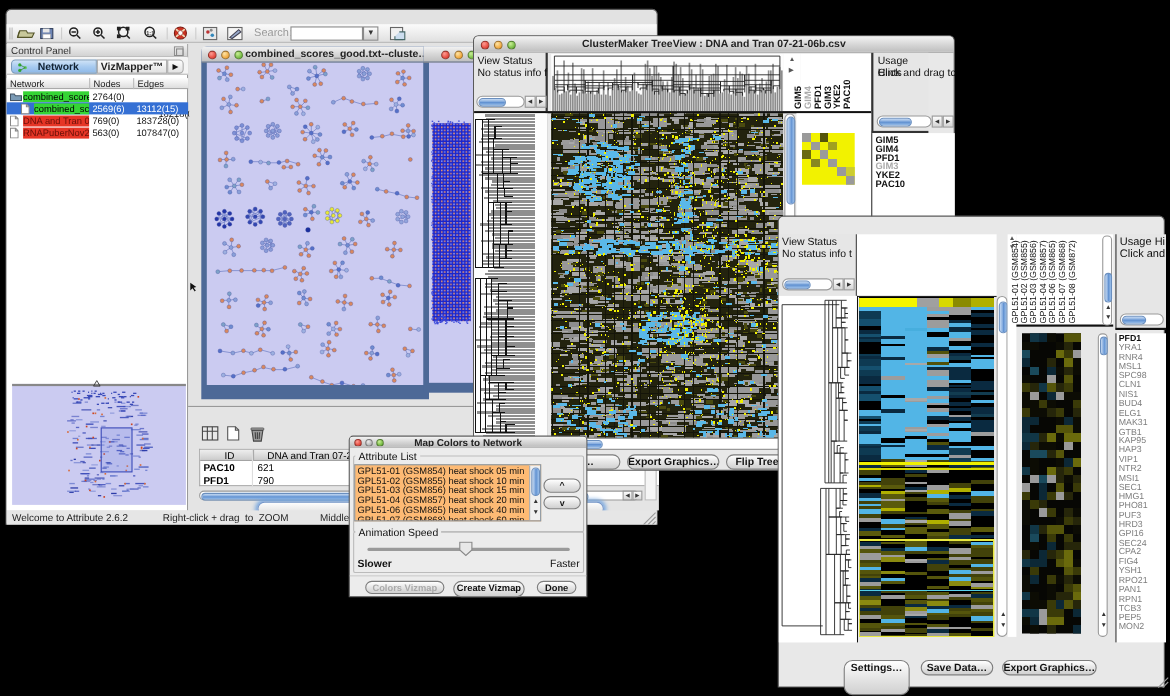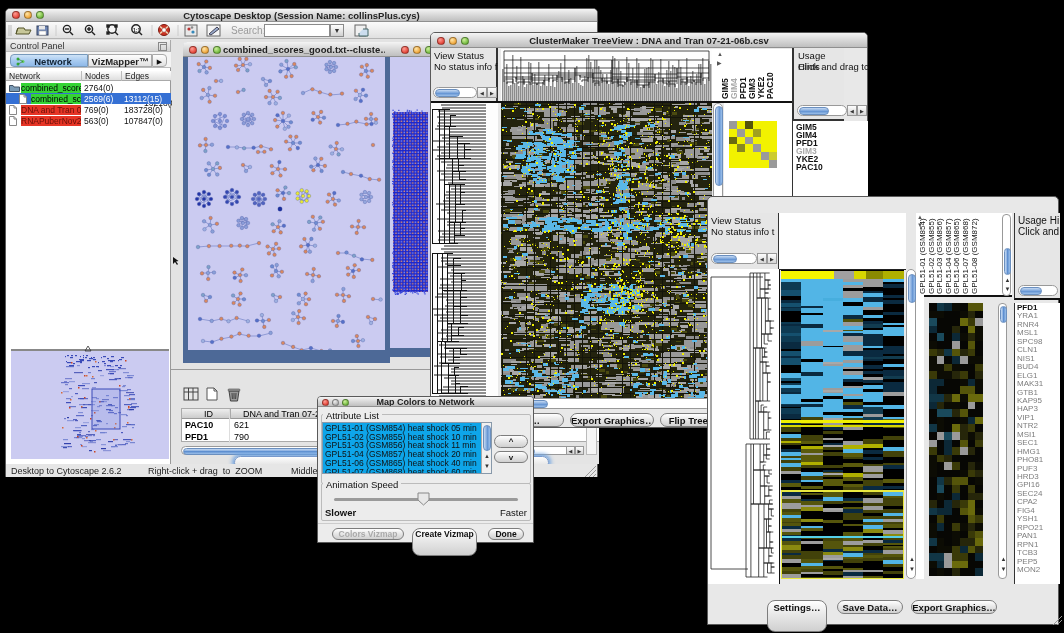--- a/index.html
+++ b/index.html
@@ -13,25 +13,20 @@
 .ltgr{background:radial-gradient(circle at 35% 30%,#eee,#b5b5b5 70%);}
 .pill{position:absolute;background:linear-gradient(#fff,#e8e8e8 45%,#d0d0d0);border:1px solid #7d7d7d;border-radius:8px;text-align:center;color:#111;font-weight:bold;white-space:nowrap;overflow:hidden;}
 .panelgray{background:#e6e6e6;}
 .sb{position:absolute;background:#fff;border:1px solid #999;border-radius:7px;}
 .sbthumb{position:absolute;background:linear-gradient(#c5d9f2,#7fa8dd 45%,#5e8fd0 50%,#9cc0ea);border:1px solid #6a8fbf;border-radius:6px;}
 .sbthumbv{position:absolute;background:linear-gradient(90deg,#c5d9f2,#7fa8dd 45%,#5e8fd0 50%,#9cc0ea);border:1px solid #6a8fbf;border-radius:6px;}
 .arrbox{position:absolute;background:linear-gradient(#fdfdfd,#d5d5d5);border:1px solid #999;color:#333;text-align:center;}
 .vlab{position:absolute;transform:rotate(-90deg);transform-origin:left bottom;white-space:nowrap;}
 </style></head><body>
 <div class="win" style="left:5px;top:8px;width:593px;height:469px;background:#e2e2e2">
-    <div class="tbar" style="height:13px;font-size:9.5px;font-weight:bold;line-height:13px;"><div class="lights" style="top:2px;left:6px">
-        <div class="lt ltr"></div>
-        <div class="lt lty"></div>
-        <div class="lt ltg"></div>
-      </div>Cytoscape Desktop (Session Name: collinsPlus.cys)</div>
     <div class="abs" style="left:0;top:13px;width:591px;height:17px;background:linear-gradient(#fbfbfb,#e0e0e0);border-bottom:1px solid #b5b5b5;"><svg width="591" height="17">
         <line x1="3" y1="3" x2="3" y2="14" stroke="#bbb"></line>
         <line x1="5" y1="3" x2="5" y2="14" stroke="#bbb"></line>
         <path d="M10 12 L12 6 L18 6 L19 8 L25 8 L23 12 Z" fill="#c8c89a" stroke="#55552a"></path>
         <path d="M10 12 L11 8 L12 6" fill="none" stroke="#55552a"></path>
         <rect x="31" y="4" width="11" height="9" fill="#6f86b5" stroke="#33415e"></rect>
         <rect x="33" y="4" width="6" height="3.5" fill="#e8e8e8"></rect>
         <rect x="33" y="9" width="7" height="4" fill="#fff" stroke="#999" stroke-width="0.5"></rect>
         <line x1="50" y1="3" x2="50" y2="14" stroke="#ccc"></line>
         <g stroke="#222" fill="none" stroke-width="1.4">
@@ -391,21 +386,21 @@
       </div>
       <div class="sb" style="left:10px;top:76px;width:400px;height:9px;">
         <div class="sbthumb" style="left:1px;top:0.5px;width:352px;height:7px;"></div>
       </div>
       <div class="arrbox" style="left:395px;top:76px;width:9px;height:9px;font-size:5px;line-height:9px;">◀</div>
       <div class="arrbox" style="left:404px;top:76px;width:9px;height:9px;font-size:5px;line-height:9px;">▶</div>
       <div class="abs" style="left:415px;top:38px;width:11px;height:47px;background:#f5f5f5;border:1px solid #bbb;"></div>
       <div class="abs" style="left:63px;top:86px;width:315px;height:13px;border-radius:7px;box-shadow:0 0 4px 2px #6fa3e0;background:linear-gradient(#fdfdfd,#dcdcdc);border:1px solid #7799cc;text-align:center;font-size:9.5px;font-weight:bold;line-height:12px;color:#111;">Node Attribute Browser</div>
     </div>
     <div class="abs" style="left:0;top:455px;width:591px;height:13px;background:#e6e6e6;font-size:9px;color:#222;">
-      <span class="abs" style="left:5px;top:2px;">Desktop to Cytoscape 2.6.2</span>
+      <span class="abs" style="left:5px;top:2px;">Welcome to Attribute 2.6.2</span>
       <span class="abs" style="left:142px;top:2px;">Right-click + drag&nbsp; to&nbsp; ZOOM</span>
       <span class="abs" style="left:285px;top:2px;">Middle-click + drag to PAN</span>
     </div>
     <svg class="abs" style="left:578px;top:456px" width="13" height="12">
       <path d="M12 1 L1 12 M12 5 L5 12 M12 9 L9 12" stroke="#999" stroke-width="1"></path>
     </svg>
   </div>
 <div class="abs" style="left:183px;top:42px;width:207px;height:321px;background:#4d6997;border-radius:5px 5px 0 0;">
     <div class="tbar" style="height:15px;font-size:9.5px;font-weight:bold;line-height:15px;border-radius:4px 4px 0 0;padding-left:40px;padding-right:8px;"><div class="lights" style="top:4px;left:6px">
         <div class="lt ltr"></div>
@@ -2076,24 +2071,24 @@
     </svg>
   </div>
 <div class="win" style="left:317px;top:396px;width:217px;height:147px;background:#ececec;border-radius:4px 4px 0 0;">
     <div class="tbar" style="height:10px;font-size:9px;font-weight:bold;line-height:10px;border-radius:3px 3px 0 0;"><div class="lights" style="top:2px;left:4px;gap:3px;">
         <div class="lt ltr" style="width:7px;height:7px"></div>
         <div class="lt ltgr" style="width:7px;height:7px"></div>
         <div class="lt ltg" style="width:7px;height:7px"></div>
       </div>Map Colors to Network</div>
     <div class="abs" style="left:5px;top:13px;font-size:9.5px;color:#111;background:#ececec;padding:0 3px;z-index:5;">Attribute List</div>
     <div class="abs" style="left:3px;top:17px;width:210px;height:70px;border:1px solid #bbb;border-radius:2px;"></div>
-    <div class="abs" style="left:4px;top:25px;width:170px;height:52px;background:#0ea5e9;border:1px solid #8899aa;overflow:hidden;font-size:8.5px;color:#111;">
+    <div class="abs" style="left:4px;top:25px;width:170px;height:52px;background:#fdba74;border:1px solid #8899aa;overflow:hidden;font-size:8.5px;color:#111;">
       <div class="abs" style="left:2px;top:0.0px;white-space:nowrap;">GPL51-01 (GSM854) heat shock 05 min</div>
       <div class="abs" style="left:2px;top:8.7px;white-space:nowrap;">GPL51-02 (GSM855) heat shock 10 min</div>
-      <div class="abs" style="left:2px;top:17.4px;white-space:nowrap;">GPL51-03 (GSM856) heat shock 11 min</div>
+      <div class="abs" style="left:2px;top:17.4px;white-space:nowrap;">GPL51-03 (GSM856) heat shock 15 min</div>
       <div class="abs" style="left:2px;top:26.1px;white-space:nowrap;">GPL51-04 (GSM857) heat shock 20 min</div>
       <div class="abs" style="left:2px;top:34.8px;white-space:nowrap;">GPL51-06 (GSM865) heat shock 40 min</div>
       <div class="abs" style="left:2px;top:43.5px;white-space:nowrap;">GPL51-07 (GSM868) heat shock 60 min</div>
       <div class="abs" style="right:0;top:0;width:10px;height:50px;background:#f0f0f0;border-left:1px solid #aaa;">
         <div class="sbthumbv" style="left:0.5px;top:2px;width:8px;height:26px;"></div>
         <div style="position:absolute;left:2px;top:30px;font-size:6px;color:#333">▲</div>
         <div style="position:absolute;left:2px;top:40px;font-size:6px;color:#333">▼</div>
       </div>
     </div>
     <div class="pill" style="left:176px;top:38px;width:34px;height:13px;font-size:8px;line-height:12px;">^</div>
@@ -2101,20 +2096,20 @@
     <div class="abs" style="left:5px;top:82px;font-size:9.5px;color:#111;background:#ececec;padding:0 3px;z-index:5;">Animation Speed</div>
     <div class="abs" style="left:3px;top:86px;width:210px;height:38px;border:1px solid #bbb;border-radius:2px;"></div>
     <div class="abs" style="left:16px;top:101px;width:184px;height:3px;background:#9a9a9a;border-radius:2px;"></div>
     <svg class="abs" style="left:99px;top:95px" width="13" height="14">
       <path d="M1 1 L12 1 L12 8 L6.5 13 L1 8 Z" fill="#e8e8e8" stroke="#888"></path>
     </svg>
     <div class="abs" style="left:7px;top:110px;font-size:9.5px;font-weight:bold;color:#111;">Slower</div>
     <div class="abs" style="left:182px;top:110px;font-size:9.5px;font-weight:normal;color:#111;">Faster</div>
     <div class="abs" style="left:0;top:126px;width:215px;height:1px;background:#ccc;"></div>
     <div class="pill" style="left:14px;top:131px;width:72px;height:12px;font-size:8.5px;line-height:11px;color:#aaa;">Colors Vizmap</div>
-    <div class="pill" style="left:94px;top:131px;width:65px;height:28px;font-size:8.5px;line-height:11px;">Create Vizmap</div>
+    <div class="pill" style="left:94px;top:131px;width:65px;height:15px;font-size:8.5px;line-height:11px;">Create Vizmap</div>
     <div class="pill" style="left:170px;top:131px;width:36px;height:12px;font-size:8.5px;line-height:11px;">Done</div>
   </div>
 <svg class="abs" style="left:172px;top:256px" width="8" height="10">
     <path d="M1 1 L1 8 L3 6 L5 9 L6 8 L4 5.5 L6.5 5 Z" fill="#111"></path>
   </svg>
 <svg class="abs" style="left:84px;top:345px" width="8" height="8">
     <path d="M1 6 L4 1 L7 6 Z" fill="none" stroke="#333" stroke-width="0.8"></path>
   </svg>
 </body></html>

